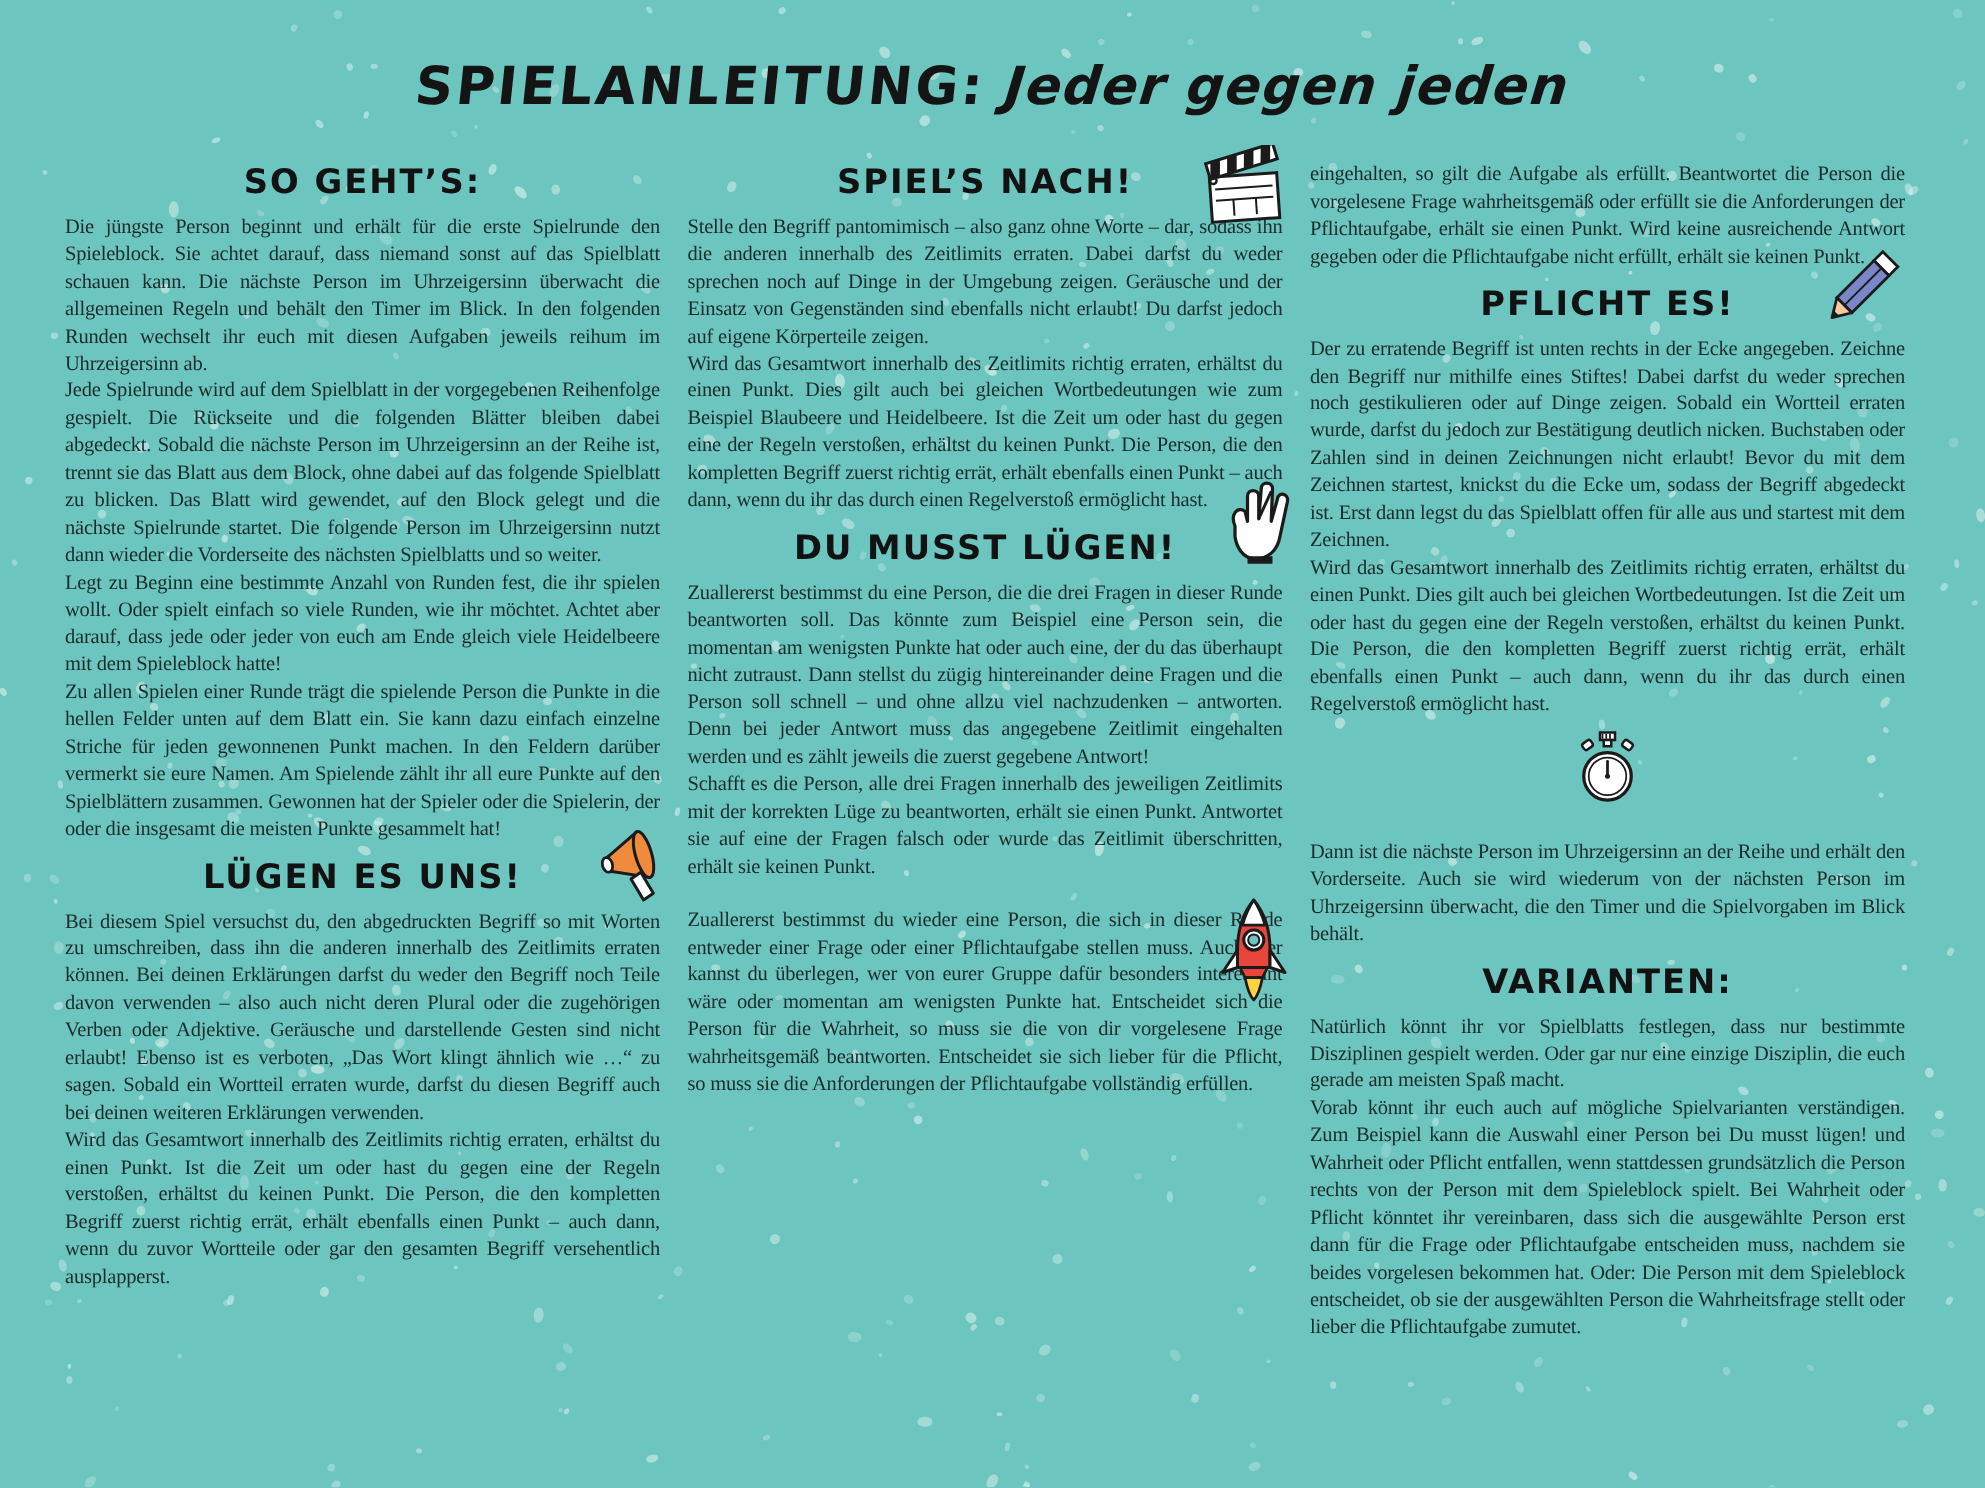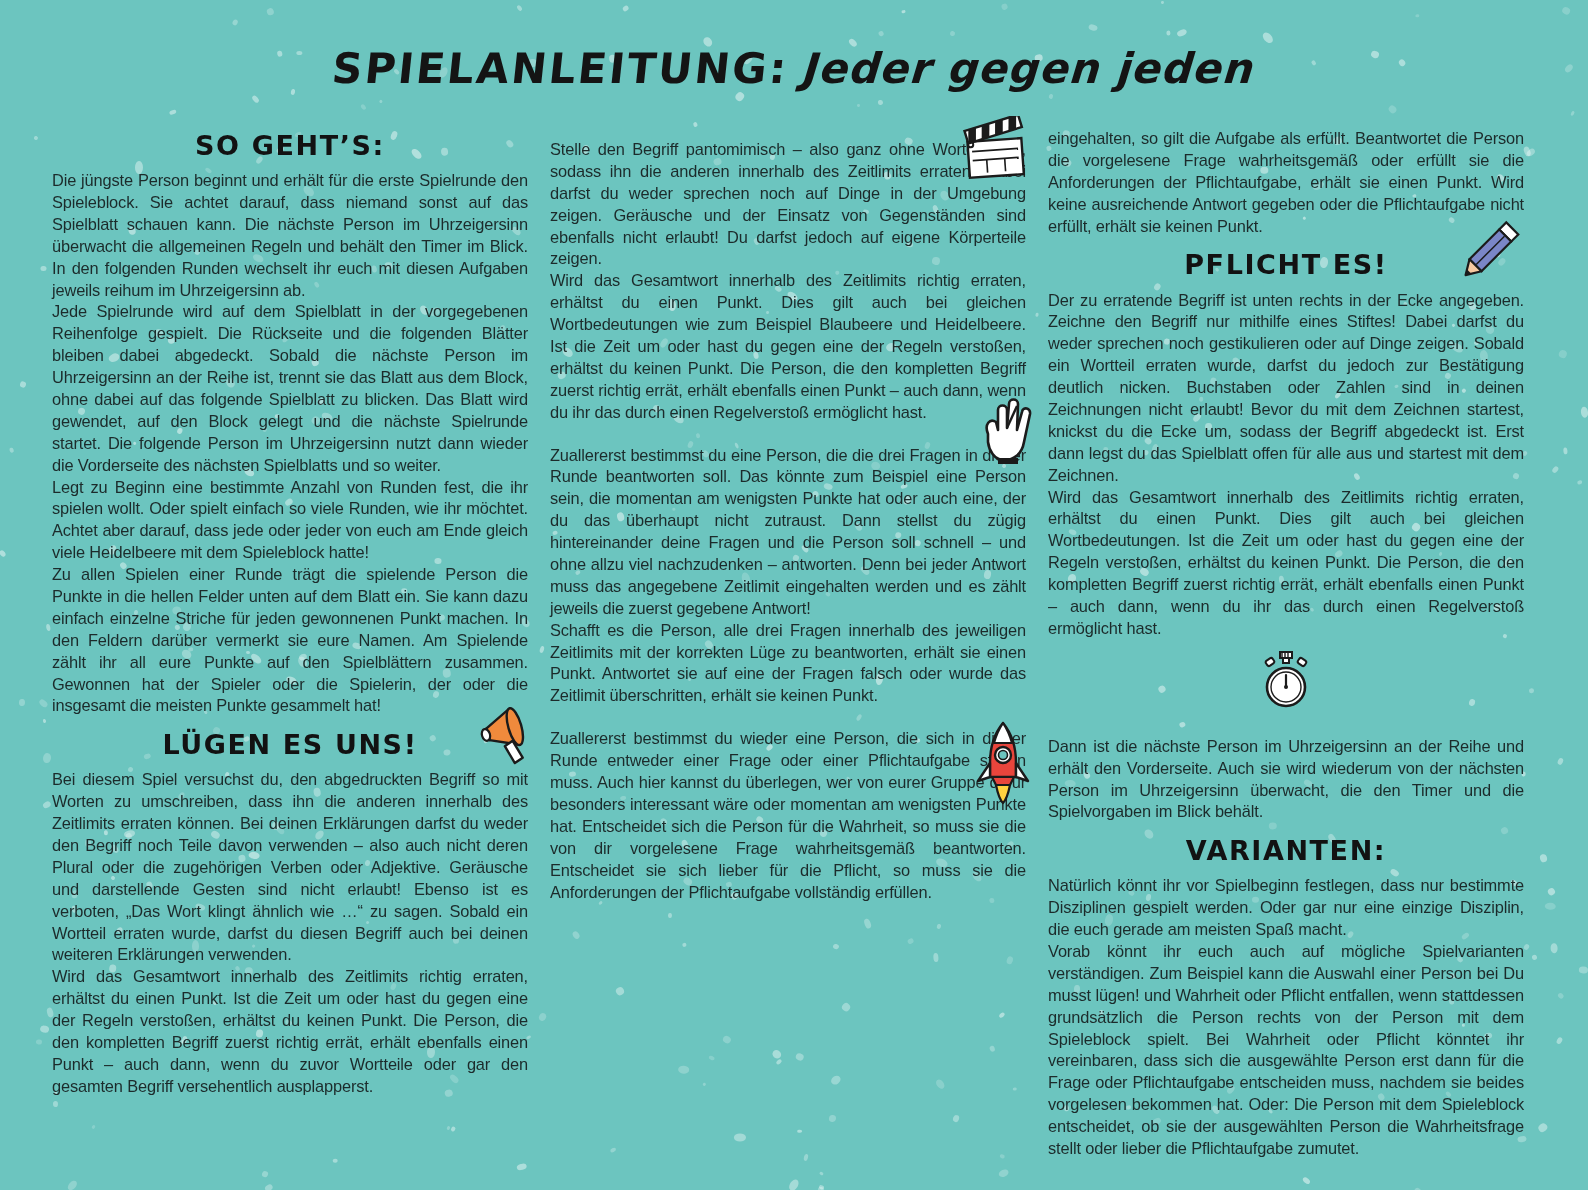--- a/index.html
+++ b/index.html
@@ -81,21 +81,21 @@
     line-height: 1.15;
   }
   .head-wrap {
     position: relative;
     padding: 12px 0 9px 0;
   }
   .head-wrap.tight { padding-top: 2px; }
 
   p.body-text {
     margin: 0 0 0 0;
-    font-family: Liberation Sans, sans-serif;
+    font-family: Liberation Serif, serif;
     font-size: 16.4px;
     line-height: 1.335;
     color: #1c2b2b;
     text-align: justify;
     text-justify: inter-word;
     hyphens: manual;
     letter-spacing: -0.15px;
   }
   p.body-text + p.body-text { margin-top: 0; }
   .para-block p.body-text { text-indent: 0; }
@@ -584,20 +584,21 @@
       <div class="para-block">
         <p class="body-text">Bei diesem Spiel versuchst du, den abgedruckten Begriff so mit Worten zu umschreiben, dass ihn die anderen innerhalb des Zeitlimits erraten können. Bei deinen Erklärungen darfst du weder den Begriff noch Teile davon verwenden – also auch nicht deren Plural oder die zugehörigen Verben oder Adjektive. Geräusche und darstellende Gesten sind nicht erlaubt! Ebenso ist es verboten, „Das Wort klingt ähnlich wie …“ zu sagen. Sobald ein Wortteil erraten wurde, darfst du diesen Begriff auch bei deinen weiteren Erklärungen verwenden.</p>
         <p class="body-text">Wird das Gesamtwort innerhalb des Zeitlimits richtig erraten, erhältst du einen Punkt. Ist die Zeit um oder hast du gegen eine der Regeln verstoßen, erhältst du keinen Punkt. Die Person, die den kompletten Begriff zuerst richtig errät, erhält ebenfalls einen Punkt – auch dann, wenn du zuvor Wortteile oder gar den gesamten Begriff versehentlich ausplapperst.</p>
       </div>
 
     </div>
 
     <div class="col">
 
       <div class="head-wrap tight">
+        <h2 class="section-head">SPIEL’S NACH!</h2>
         <span class="icon-abs" id="clapper">
           <svg viewBox="0 0 78 66" width="78" height="66">
             <g transform="rotate(-4 39 33)">
               <rect x="12" y="24" width="54" height="36" fill="#ffffff" stroke="#1b1b1b" stroke-width="2.4"></rect>
               <line x1="16" y1="34" x2="62" y2="34" stroke="#1b1b1b" stroke-width="1.6"></line>
               <line x1="16" y1="43" x2="62" y2="43" stroke="#1b1b1b" stroke-width="1.6"></line>
               <line x1="30" y1="43" x2="30" y2="56" stroke="#1b1b1b" stroke-width="1.6"></line>
               <line x1="48" y1="43" x2="48" y2="56" stroke="#1b1b1b" stroke-width="1.6"></line>
               <g transform="rotate(-13 15 22)">
                 <rect x="12" y="12" width="56" height="13" fill="#ffffff" stroke="#1b1b1b" stroke-width="2.4"></rect>
@@ -610,20 +611,21 @@
             </g>
           </svg>
         </span>
       </div>
       <div class="para-block">
         <p class="body-text">Stelle den Begriff pantomimisch – also ganz ohne Worte – dar, sodass ihn die anderen innerhalb des Zeitlimits erraten. Dabei darfst du weder sprechen noch auf Dinge in der Umgebung zeigen. Geräusche und der Einsatz von Gegenständen sind ebenfalls nicht erlaubt! Du darfst jedoch auf eigene Körperteile zeigen.</p>
         <p class="body-text">Wird das Gesamtwort innerhalb des Zeitlimits richtig erraten, erhältst du einen Punkt. Dies gilt auch bei gleichen Wortbedeutungen wie zum Beispiel Blaubeere und Heidelbeere. Ist die Zeit um oder hast du gegen eine der Regeln verstoßen, erhältst du keinen Punkt. Die Person, die den kompletten Begriff zuerst richtig errät, erhält ebenfalls einen Punkt – auch dann, wenn du ihr das durch einen Regelverstoß ermöglicht hast.</p>
       </div>
 
       <div class="head-wrap">
+        <h2 class="section-head">DU MUSST LÜGEN!</h2>
         <span class="icon-abs" id="hand">
           <svg viewBox="0 0 62 76" width="62" height="76">
             <path d="M12 44 C8 34 14 28 20 32 L22 40 L22 20 C22 14 31 14 31 20 L31 38
                      L33 14 C33 8 42 8 42 14 L41 40 L46 22 C47 16 55 18 54 24 L48 52
                      C46 64 38 70 28 70 C18 70 13 60 12 52 Z" fill="#ffffff" stroke="#1b1b1b" stroke-width="2.6" stroke-linejoin="round"></path>
             <path d="M31 38 L41 16" stroke="#1b1b1b" stroke-width="2.4" fill="none"></path>
             <path d="M22 40 L22 24" stroke="#1b1b1b" stroke-width="2" fill="none"></path>
             <rect x="22" y="68" width="20" height="6" fill="#1b1b1b"></rect>
           </svg>
         </span>
@@ -697,20 +699,20 @@
         </span>
       </div>
       <div class="para-block">
         <p class="body-text">Dann ist die nächste Person im Uhrzeigersinn an der Reihe und erhält den Vorderseite. Auch sie wird wiederum von der nächsten Person im Uhrzeigersinn überwacht, die den Timer und die Spielvorgaben im Blick behält.</p>
       </div>
 
       <div class="head-wrap">
         <h2 class="section-head">VARIANTEN:</h2>
       </div>
       <div class="para-block">
-        <p class="body-text">Natürlich könnt ihr vor Spielbeginn festlegen, dass nur bestimmte Disziplinen gespielt werden. Oder gar nur eine einzige Disziplin, die euch gerade am meisten Spaß macht.</p>
+        <p class="body-text">Natürlich könnt ihr vor Spielblatts festlegen, dass nur bestimmte Disziplinen gespielt werden. Oder gar nur eine einzige Disziplin, die euch gerade am meisten Spaß macht.</p>
         <p class="body-text">Vorab könnt ihr euch auch auf mögliche Spielvarianten verständigen. Zum Beispiel kann die Auswahl einer Person bei Du musst lügen! und Wahrheit oder Pflicht entfallen, wenn stattdessen grundsätzlich die Person rechts von der Person mit dem Spieleblock spielt. Bei Wahrheit oder Pflicht könntet ihr vereinbaren, dass sich die ausgewählte Person erst dann für die Frage oder Pflichtaufgabe entscheiden muss, nachdem sie beides vorgelesen bekommen hat. Oder: Die Person mit dem Spieleblock entscheidet, ob sie der ausgewählten Person die Wahrheitsfrage stellt oder lieber die Pflichtaufgabe zumutet.</p>
       </div>
 
     </div>
 
   </div>
 </div>
 
 </body></html>

